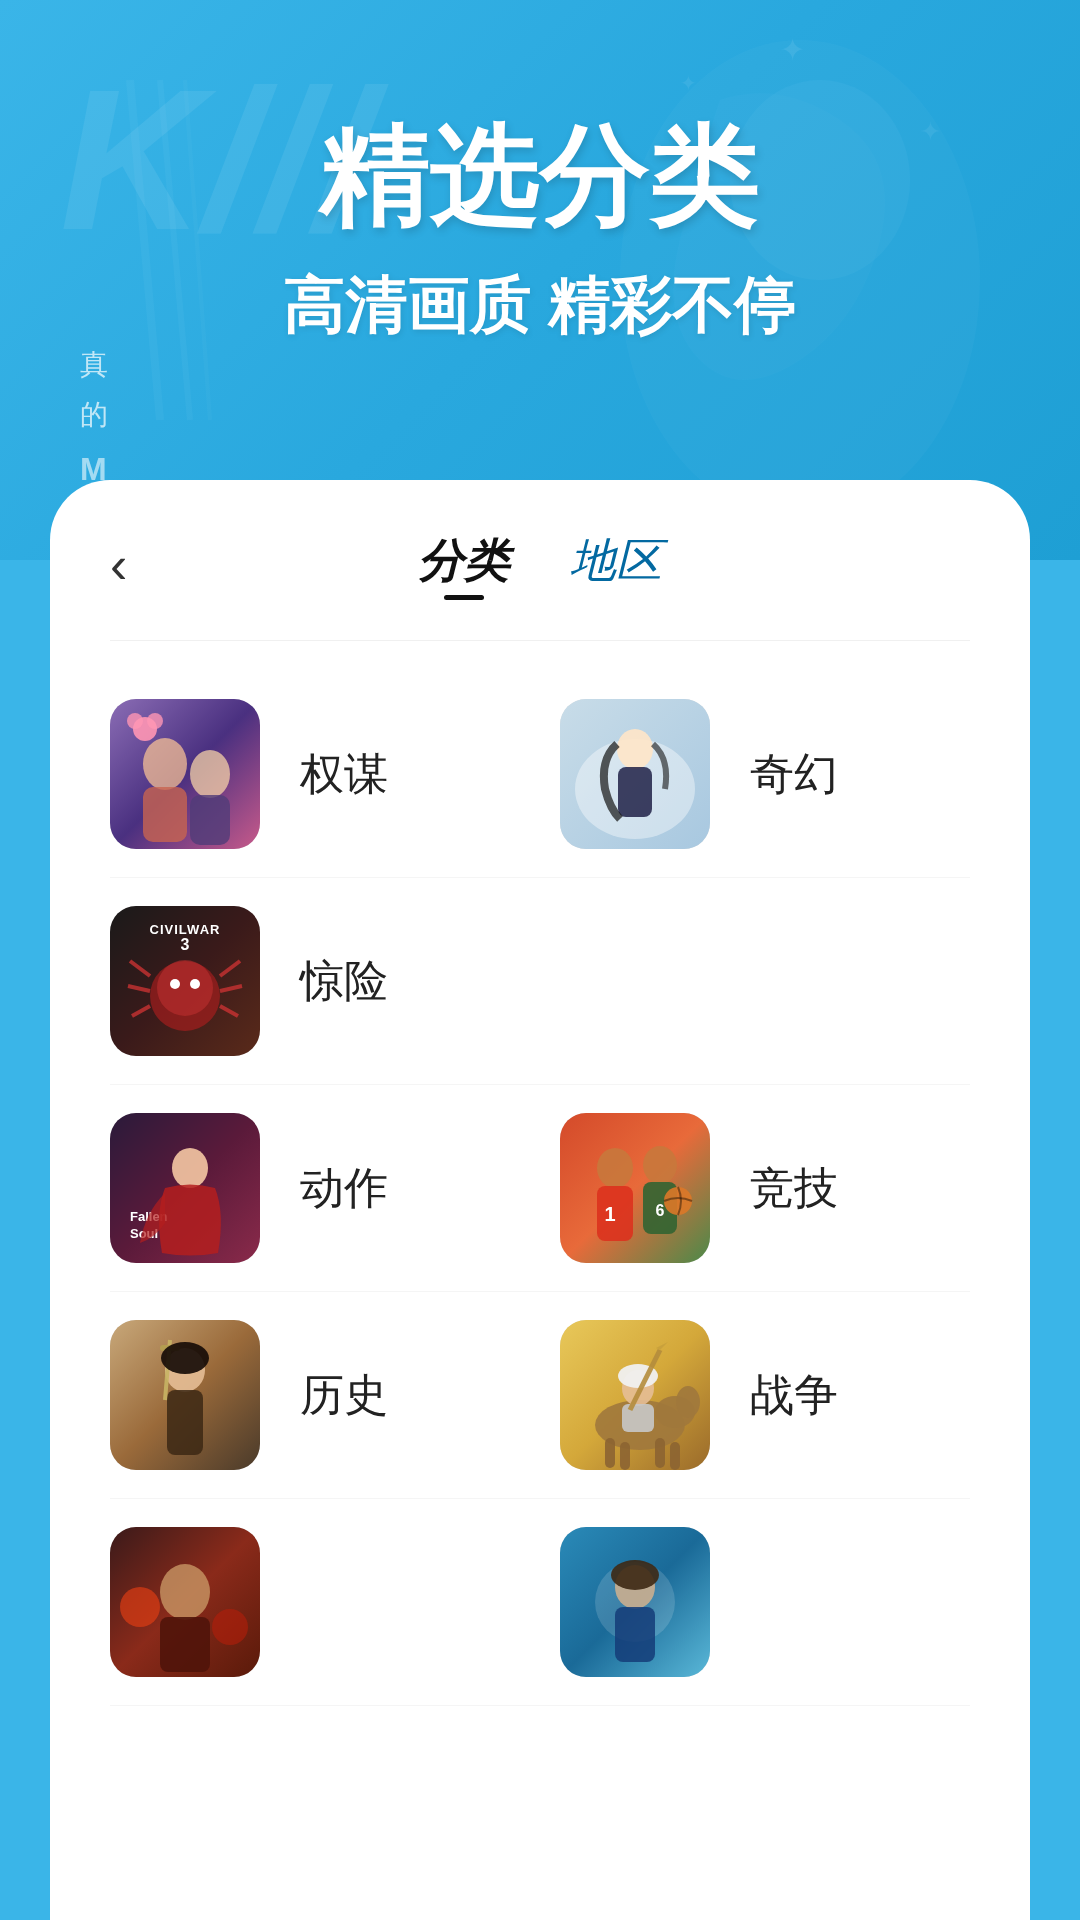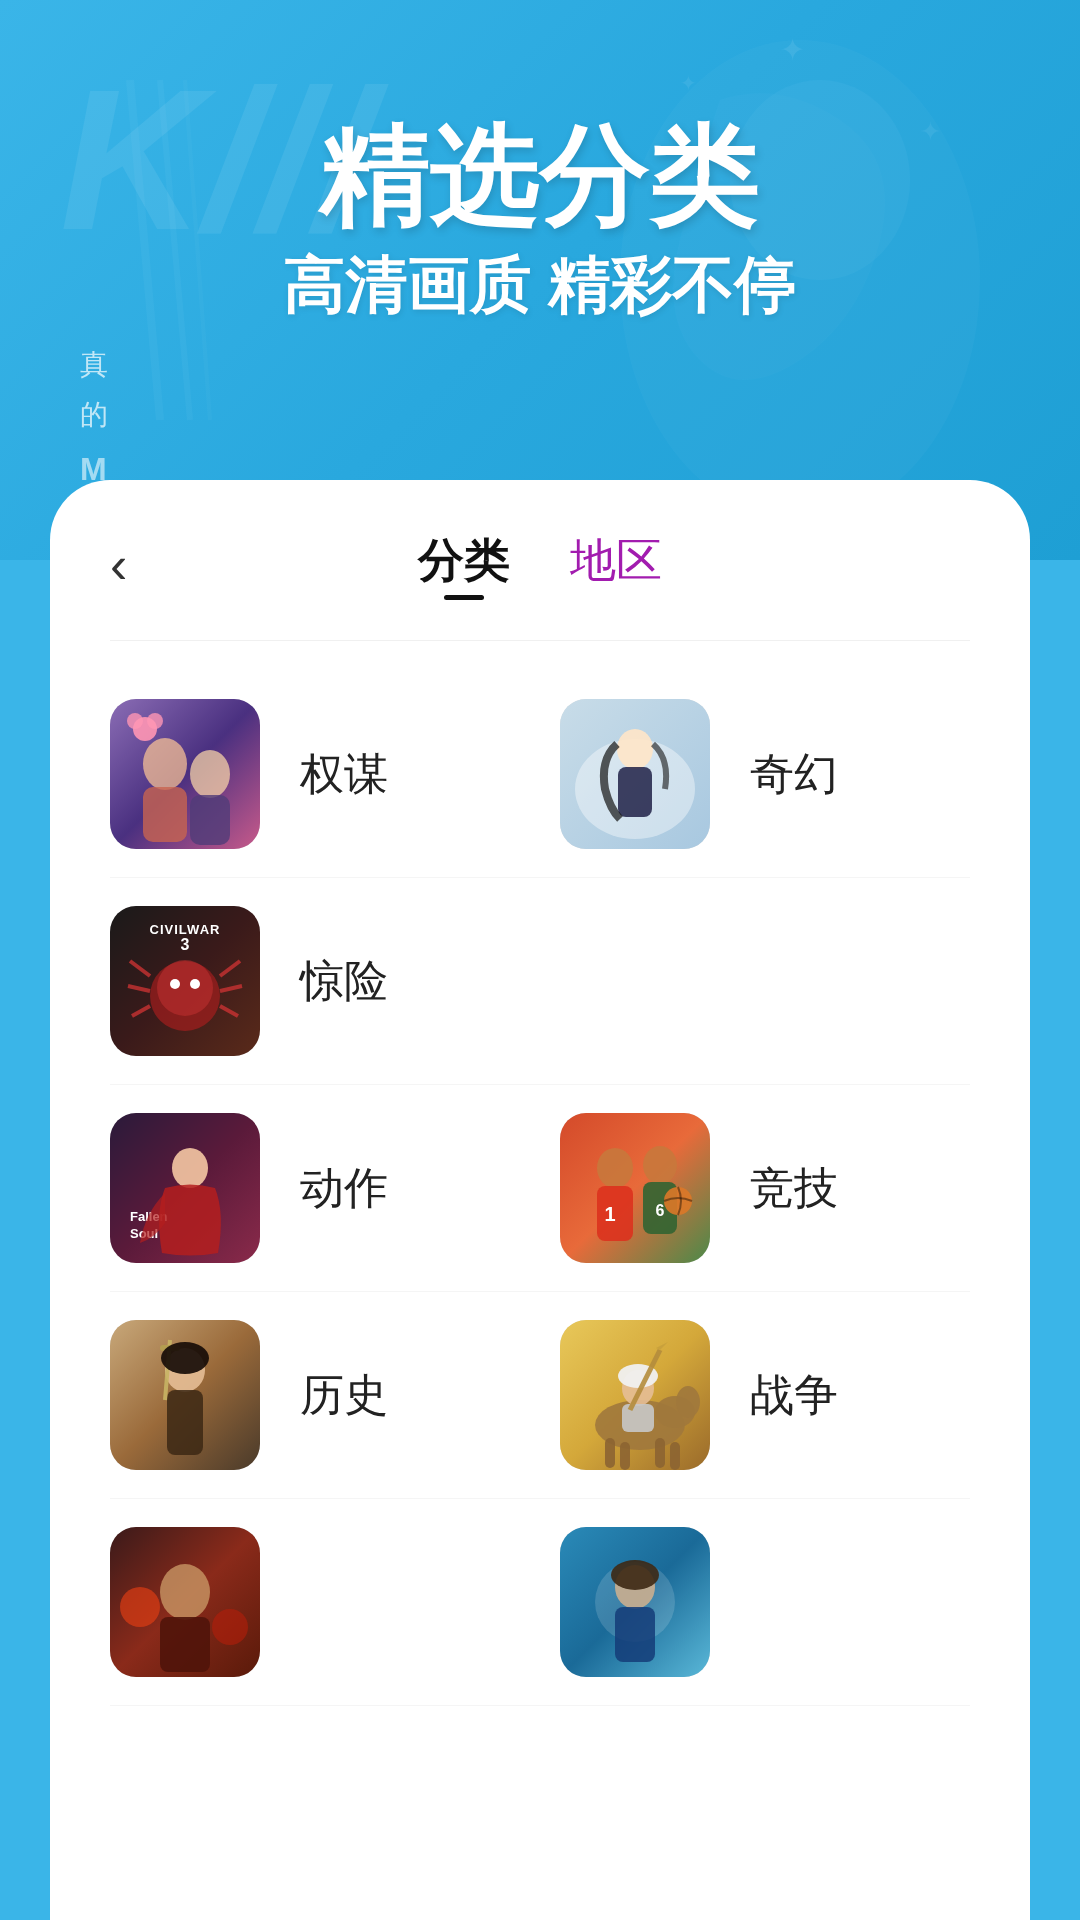--- a/index.html
+++ b/index.html
@@ -63,21 +63,21 @@
       font-weight: 900;
       color: white;
       line-height: 1.1;
       text-shadow: 2px 4px 8px rgba(0,0,0,0.15);
     }
 
     .hero-subtitle {
       font-size: 62px;
       font-weight: 700;
       color: white;
-      margin-top: 8px;
+      margin-top: 28px;
       text-shadow: 1px 2px 6px rgba(0,0,0,0.1);
     }
 
     .side-text {
       position: absolute;
       top: 340px;
       left: 80px;
       color: rgba(255,255,255,0.7);
       font-size: 28px;
       line-height: 1.8;
@@ -110,25 +110,26 @@
       left: 0;
       line-height: 1;
     }
 
     .tab-container {
       display: flex;
       align-items: center;
       gap: 60px;
       margin-left: auto;
       margin-right: auto;
+      font-style: italic;
     }
 
     .tab-item {
       font-size: 46px;
-      color: #a21caf;
+      color: #0369a1;
       cursor: pointer;
       padding-bottom: 8px;
       position: relative;
     }
 
     .tab-item.active {
       font-weight: 700;
       color: #111;
     }
 

